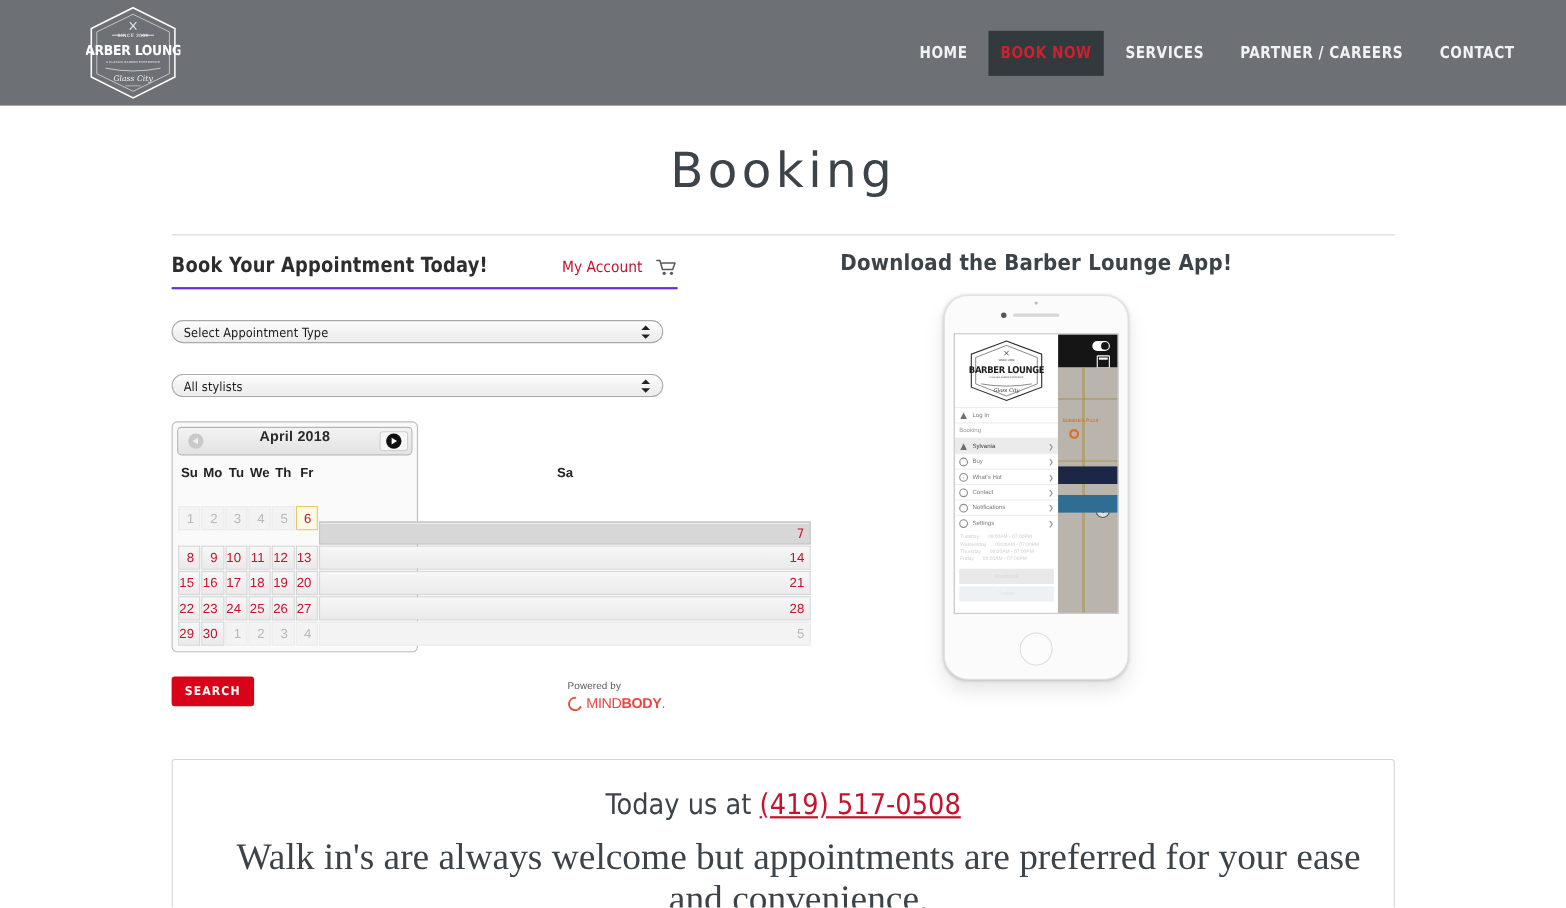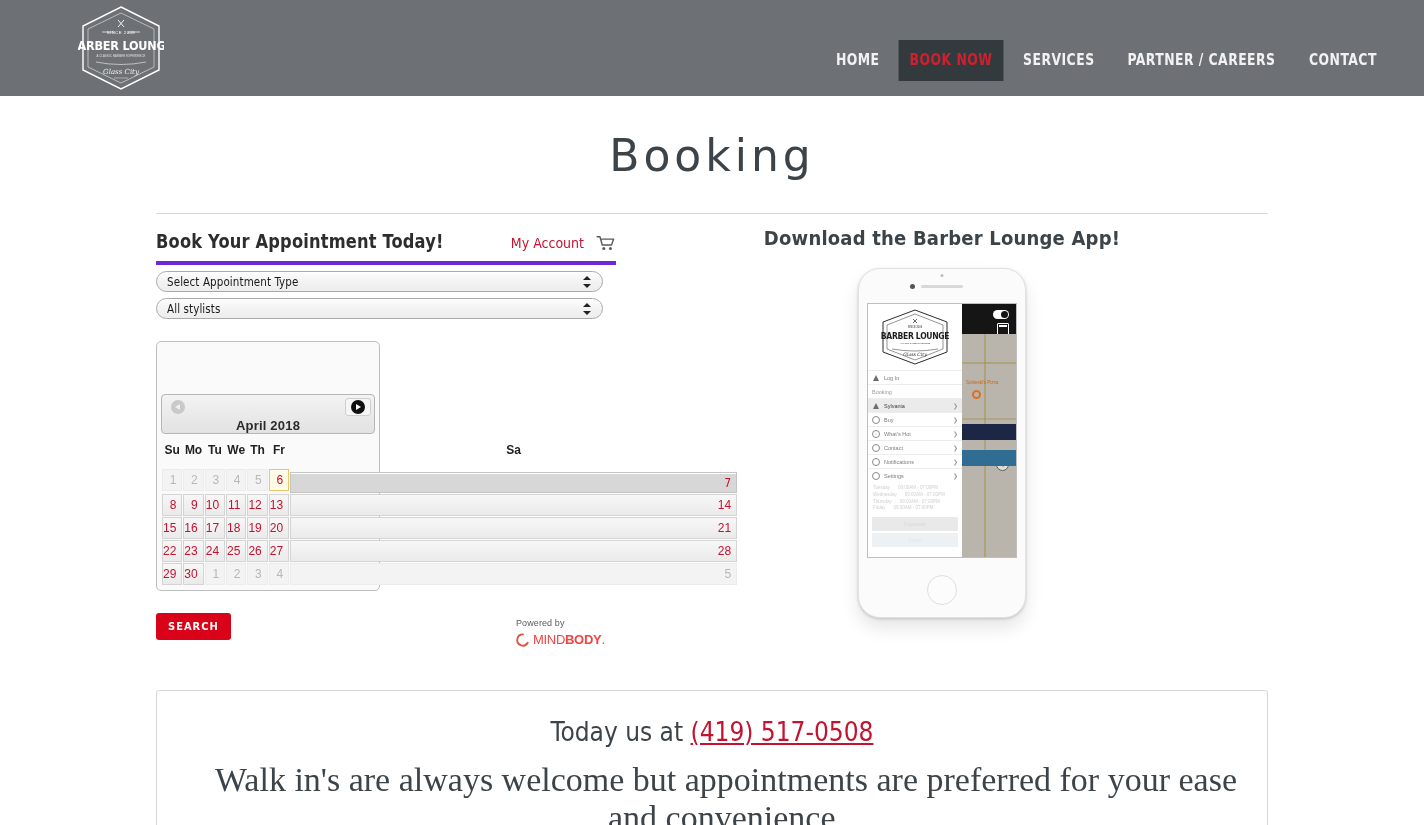--- a/index.html
+++ b/index.html
@@ -24,21 +24,21 @@
     position:absolute; left:78px; top:4px;
     width:86px; height:88px;
   }
   .logo-badge{
     position:relative;
     width:86px; height:88px;
   }
   .logo-badge svg{ display:block; }
 
   .main-nav{
-    position:absolute; right:32px; top:12px;
+    position:absolute; right:32px; top:0;
     height:96px;
     display:flex; align-items:center;
   }
   .nav-item{
     font-family:"DejaVu Sans Condensed","Liberation Sans", sans-serif;
     font-size:15px;
     font-weight:bold;
     letter-spacing:.5px;
     color:#f2f2f2;
     text-transform:uppercase;
@@ -78,21 +78,21 @@
     display:flex;
   }
   .col-left{ width:460px; padding-top:16px; }
   .col-right{ flex:1; padding-top:8px; }
 
   
   .booking-head{
     display:flex;
     align-items:flex-end;
     justify-content:space-between;
-    border-bottom:4px solid #6d28d9;
+    border-bottom:2px solid #6d28d9;
     padding-bottom:9px;
   }
   .booking-head h2{
     margin:0;
     font-size:19px;
     font-weight:700;
     color:#2d2d2d;
     letter-spacing:.2px;
     font-family:"DejaVu Sans Condensed","Liberation Sans",sans-serif;
     transform:scaleX(.95);
@@ -106,21 +106,21 @@
     font-family:"DejaVu Sans Condensed","Liberation Sans",sans-serif;
     font-weight:400;
   }
   .cart-icon{ width:20px;height:16px;display:block; }
 
   
   .sel{
     position:relative;
     width:447px;
     height:21px;
-    margin-top:6px;
+    margin-top:28px;
     border:1px solid #a9a9a9;
     border-radius:11px;
     background:linear-gradient(180deg,#fdfdfd 0%, #f2f2f2 55%, #ededed 100%);
     box-shadow:inset 0 1px 0 #fff;
     display:flex; align-items:center;
     font-size:11.5px;
     color:#1a1a1a;
     padding:0 10px;
     font-family:"DejaVu Sans Condensed","Liberation Sans",sans-serif;
     cursor:default;
@@ -142,25 +142,25 @@
     width:224px;
     margin-top:22px;
     border:1px solid #bdbdbd;
     border-radius:5px;
     background:#fafafa;
     padding:4px;
     font-family:"Liberation Sans",sans-serif;
   }
   .dp-header{
     position:relative;
-    height:40px;
+    height:26px;
     border:1px solid #b6b6b6;
     border-radius:4px;
     background:linear-gradient(180deg,#f3f3f3 0%, #e2e2e2 100%);
-    display:flex; align-items:flex-end; justify-content:center;margin-top:48px;
+    display:flex; align-items:flex-start; justify-content:center;
   }
   .dp-title{
     font-size:13px; font-weight:bold; color:#2b2b2b;
     letter-spacing:.2px;
   }
   .dp-nav{
     position:absolute; top:3px;
     width:26px; height:18px;
     border:1px solid transparent;
     display:flex; align-items:center; justify-content:center;

